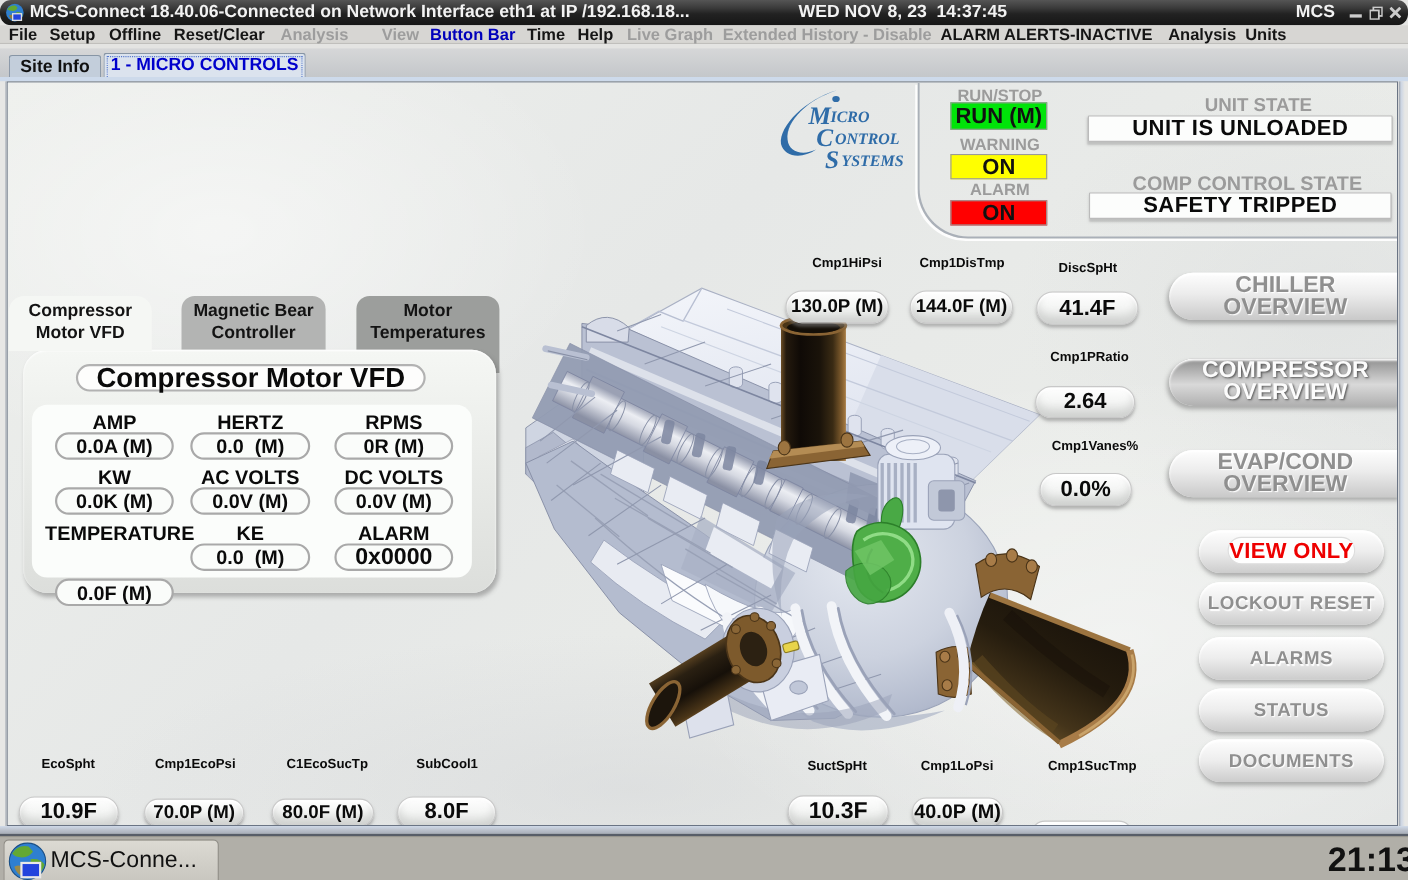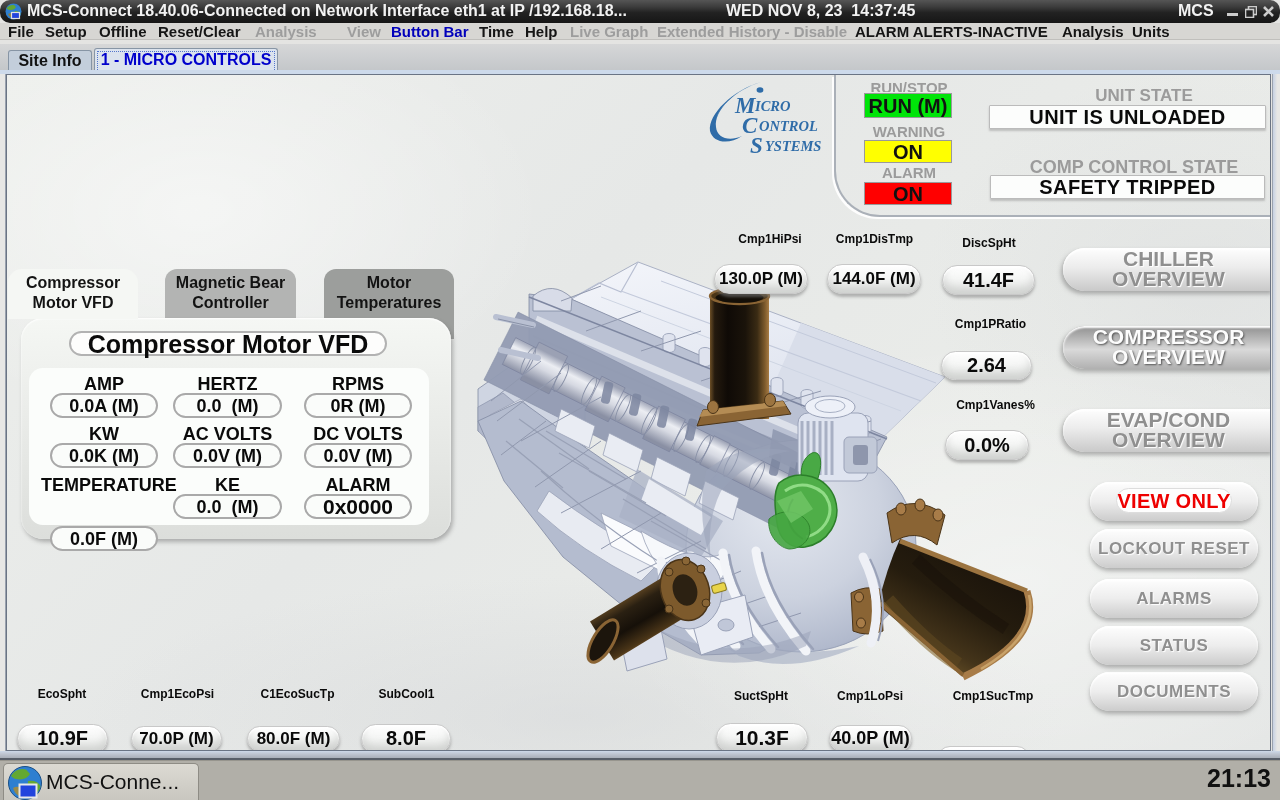--- a/index.html
+++ b/index.html
@@ -46,21 +46,21 @@
   
   #railL { left:0; top:74px; width:6px; height:677px; background:#e7e7e5; border-right:1px solid #9aa2ae; }
   #railR { left:1272px; top:74px; width:8px; height:677px; background:linear-gradient(90deg,#c6d1e3,#e7e7e5 60%); border-left:1px solid #9aa2ae; }
   #botrail { left:0; top:751px; width:1280px; height:9px; background:linear-gradient(#cdd8e8,#bec4cf 45%,#a8aeb8); border-bottom:2px solid #585e68; }
 
   
   #taskbar { left:0; top:760px; width:1280px; height:40px; background:#b1afa8; border-top:1px solid #97958e; }
   #taskbtn { left:3px; top:2px; width:196px; height:38px; background:linear-gradient(#dcdad3,#c8c6bf);
      border:1px solid #8e8c85; border-bottom:none; border-radius:5px 5px 0 0; }
   #taskbtn span { position:absolute; left:42px; top:6px; font-size:21px; color:#111; }
-  #clock { left:1207px; top:3px; width:70px; font-size:25px; font-weight:bold; color:#111; }
+  #clock { left:1207px; top:3px; width:70px; font-size:31px; font-weight:bold; color:#111; }
 
   
   #tr-panel { left:827px; top:0px; width:445px; height:142px; border:2px solid #aab0b8; border-top:none; border-right:none;
       border-radius:0 0 0 46px; box-shadow:-2px 2px 0 rgba(255,255,255,0.9); }
   .glabel { position:absolute; color:#9b9b9b; font-weight:bold; text-align:center; white-space:nowrap; }
   .indbox { position:absolute; left:857px; width:88px; text-align:center; font-weight:bold; font-size:20px; color:#111;
       border:1px solid #9a9a9a; box-shadow:0 0 0 1px #e8e8e8; }
   .statepill { position:absolute; height:24px; background:#fcfdfc; border:1px solid #bbb; border-radius:1px;
       text-align:center; font-weight:bold; font-size:20px; color:#0a0a0a; letter-spacing:0.4px; box-shadow:0 2px 2px rgba(150,150,150,0.5); }
 

